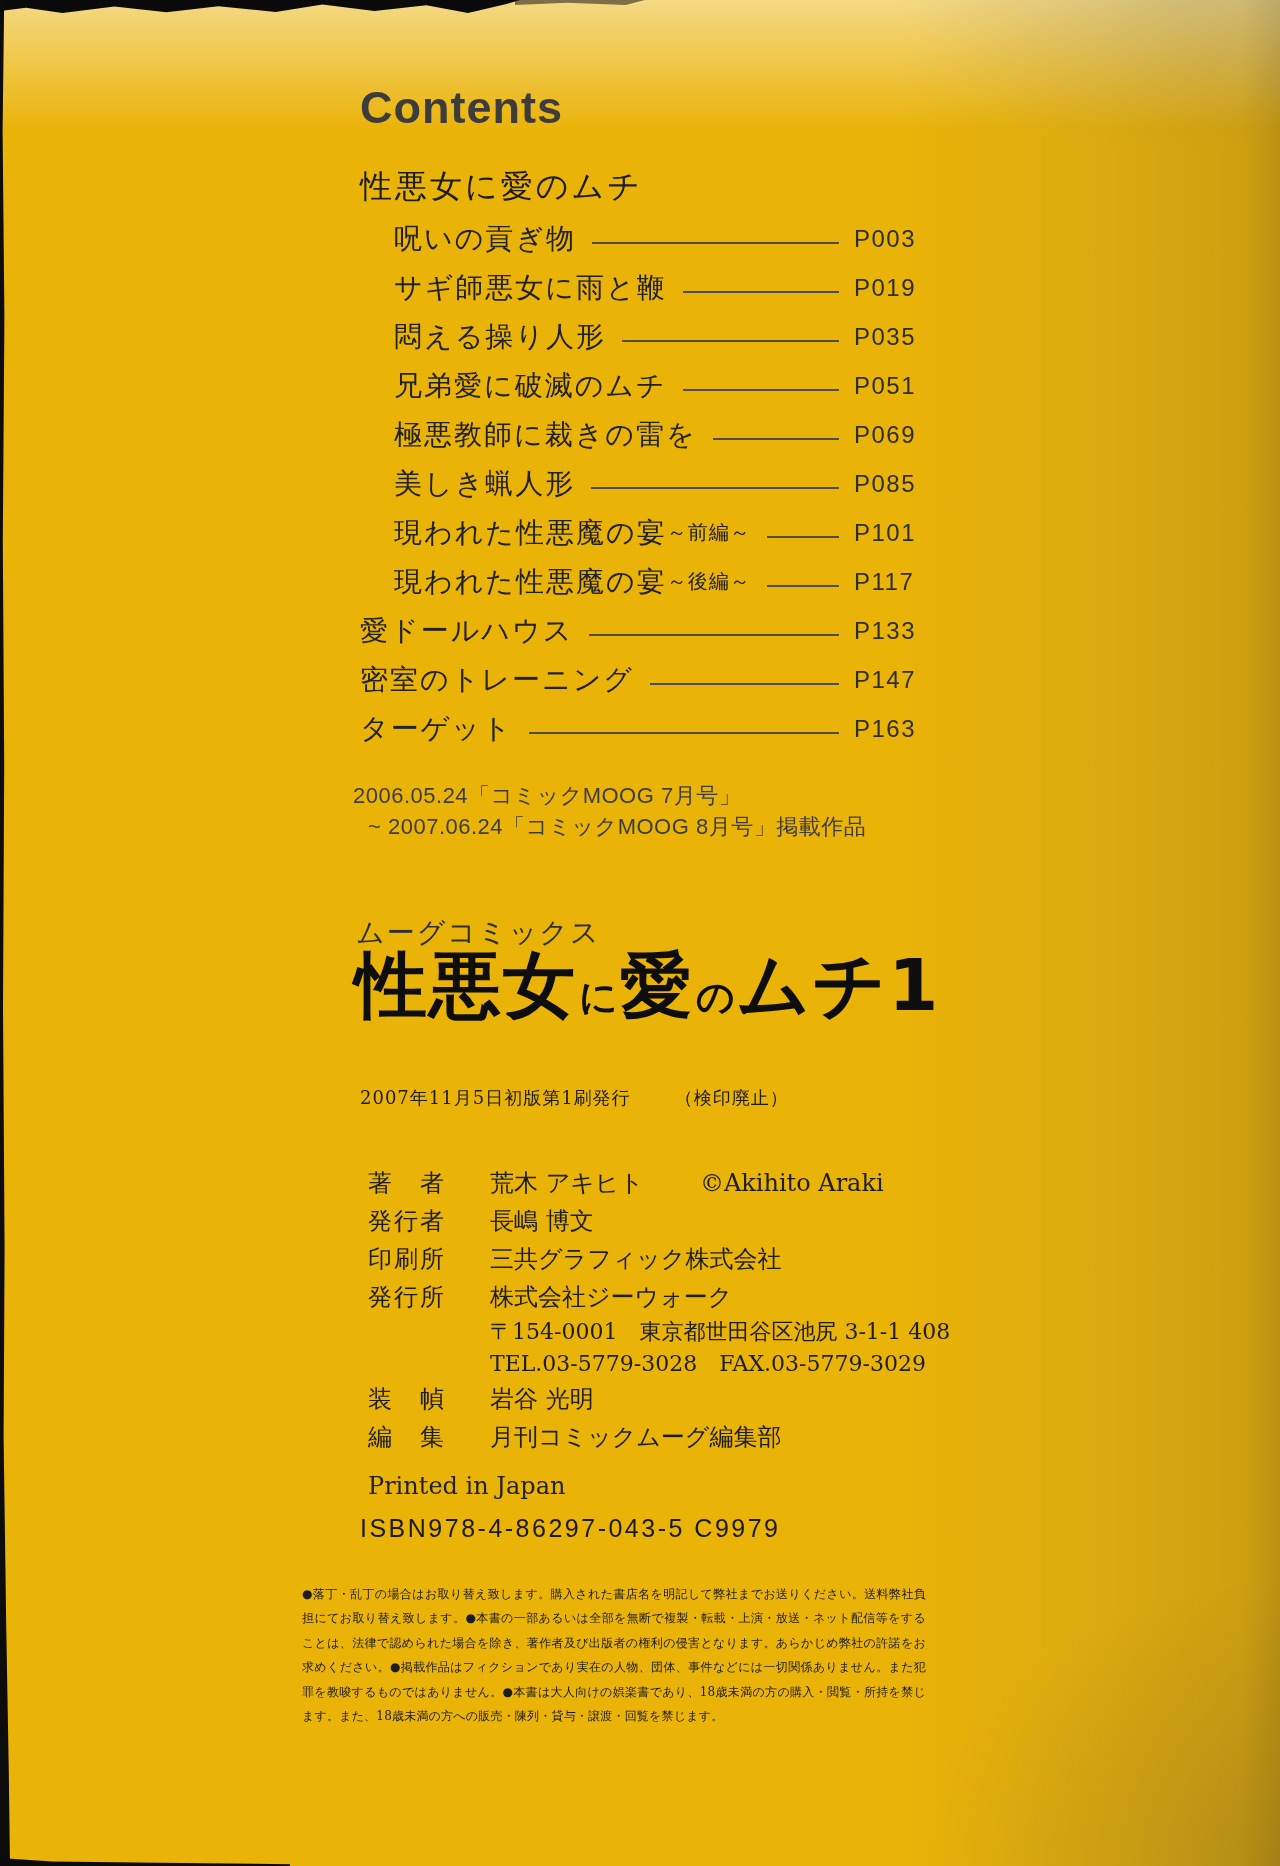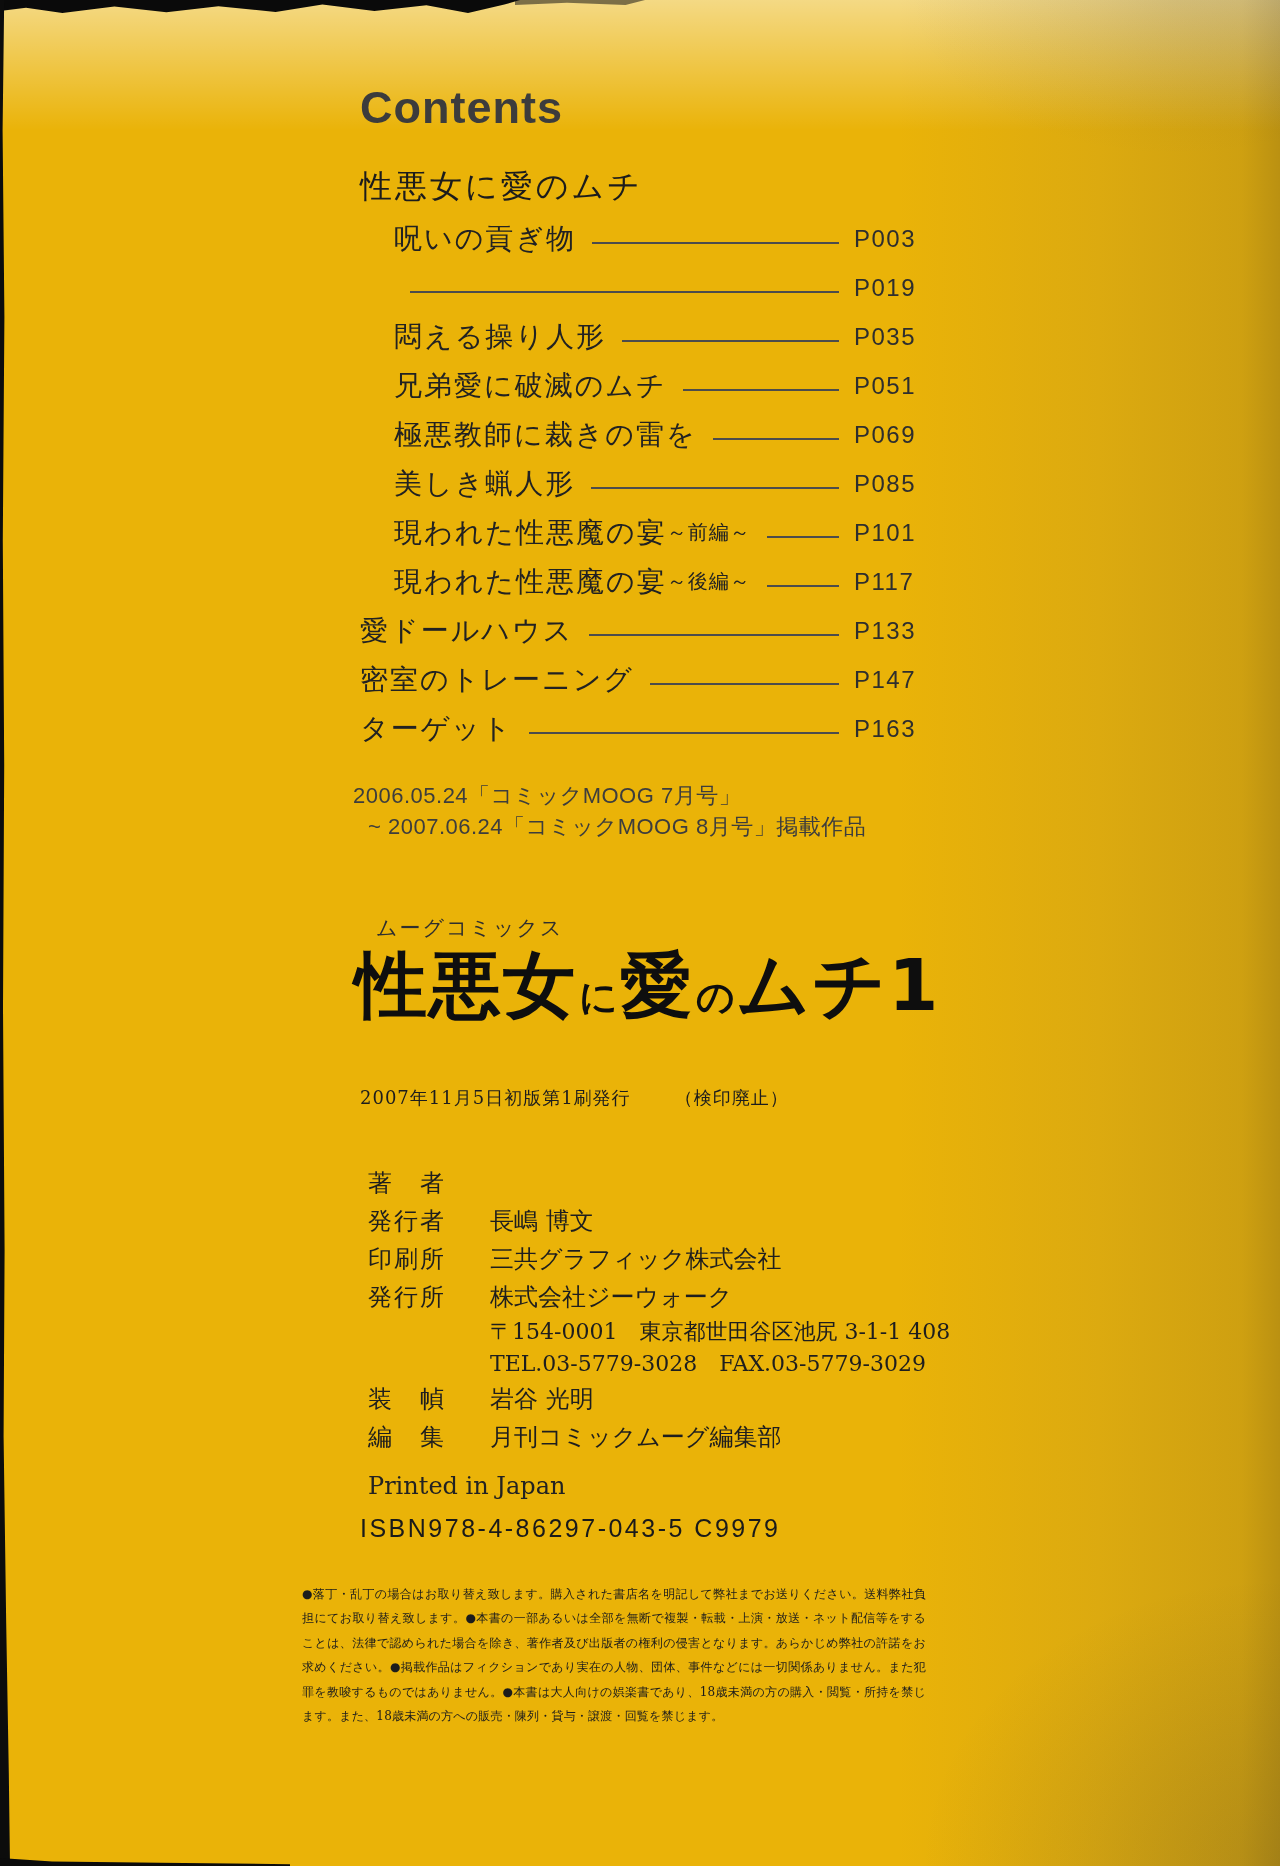--- a/index.html
+++ b/index.html
@@ -40,22 +40,22 @@
   .toc-page { flex:0 0 68px; font-family:"Liberation Sans","DejaVu Sans",sans-serif;
     font-size:24px; letter-spacing:1.5px; color:#2e2e2e; }
 
   
   .serial-note { position:absolute; left:353px; top:780px;
     font-family:"Liberation Sans","DejaVu Sans",sans-serif; font-size:22px; color:#3d3d3d;
     line-height:31px; letter-spacing:0.5px; }
   .serial-line2 { padding-left:15px; }
 
   
-  .imprint { position:absolute; left:376px; top:914px;
-    font-family:"Liberation Sans","DejaVu Sans",sans-serif; font-size:21px; letter-spacing:2px; color:#2f2f2f; }
+  .imprint { position:absolute; left:356px; top:914px;
+    font-family:"Liberation Sans","DejaVu Sans",sans-serif; font-size:28px; letter-spacing:2px; color:#2f2f2f; }
   .book-title { position:absolute; left:355px; top:946px; display:flex; align-items:baseline;
     font-family:"DejaVu Sans","Liberation Sans",sans-serif; font-weight:700;
     font-size:72px; letter-spacing:2px; line-height:1.1; color:#0e0e0e; }
   .book-title .small { font-size:38px; letter-spacing:0; margin:0 2px; }
   .edition { position:absolute; left:360px; top:1086px; font-size:18px; letter-spacing:1px; color:#1d1d1d; }
   .edition-note { margin-left:44px; }
 
   .credits { position:absolute; left:368px; top:1164px; width:600px; font-size:24px; color:#1e1e1e; }
   .credit-row { display:grid; grid-template-columns:122px 1fr; align-items:center; height:38px; }
   .credit-row.cont { height:32px; font-size:22px; }
@@ -89,20 +89,21 @@
   <div class="toc">
     <div class="toc-section-title">性悪女に愛のムチ</div>
 
       <div class="toc-row indent">
         <span class="toc-entry-title">呪いの貢ぎ物</span>
         <span class="toc-leader"></span>
         <span class="toc-page">P003</span>
       </div>
 
       <div class="toc-row indent">
+        <span class="toc-entry-title">サギ師悪女に雨と鞭</span>
         <span class="toc-leader"></span>
         <span class="toc-page">P019</span>
       </div>
 
       <div class="toc-row indent">
         <span class="toc-entry-title">悶える操り人形</span>
         <span class="toc-leader"></span>
         <span class="toc-page">P035</span>
       </div>
 
@@ -182,20 +183,24 @@
   </div>
 
   <div class="edition">
     <span>2007年11月5日初版第1刷発行</span><span class="edition-note">（検印廃止）</span>
   </div>
 
   <div class="credits">
 
       <div class="credit-row">
         <span class="credit-label">著　者</span>
+        <span class="credit-value">
+          <span>荒木 アキヒト</span>
+          <span class="credit-extra">©Akihito Araki</span>
+        </span>
       </div>
 
       <div class="credit-row">
         <span class="credit-label">発行者</span>
         <span class="credit-value">
           <span>長嶋 博文</span>
 
         </span>
       </div>
 

